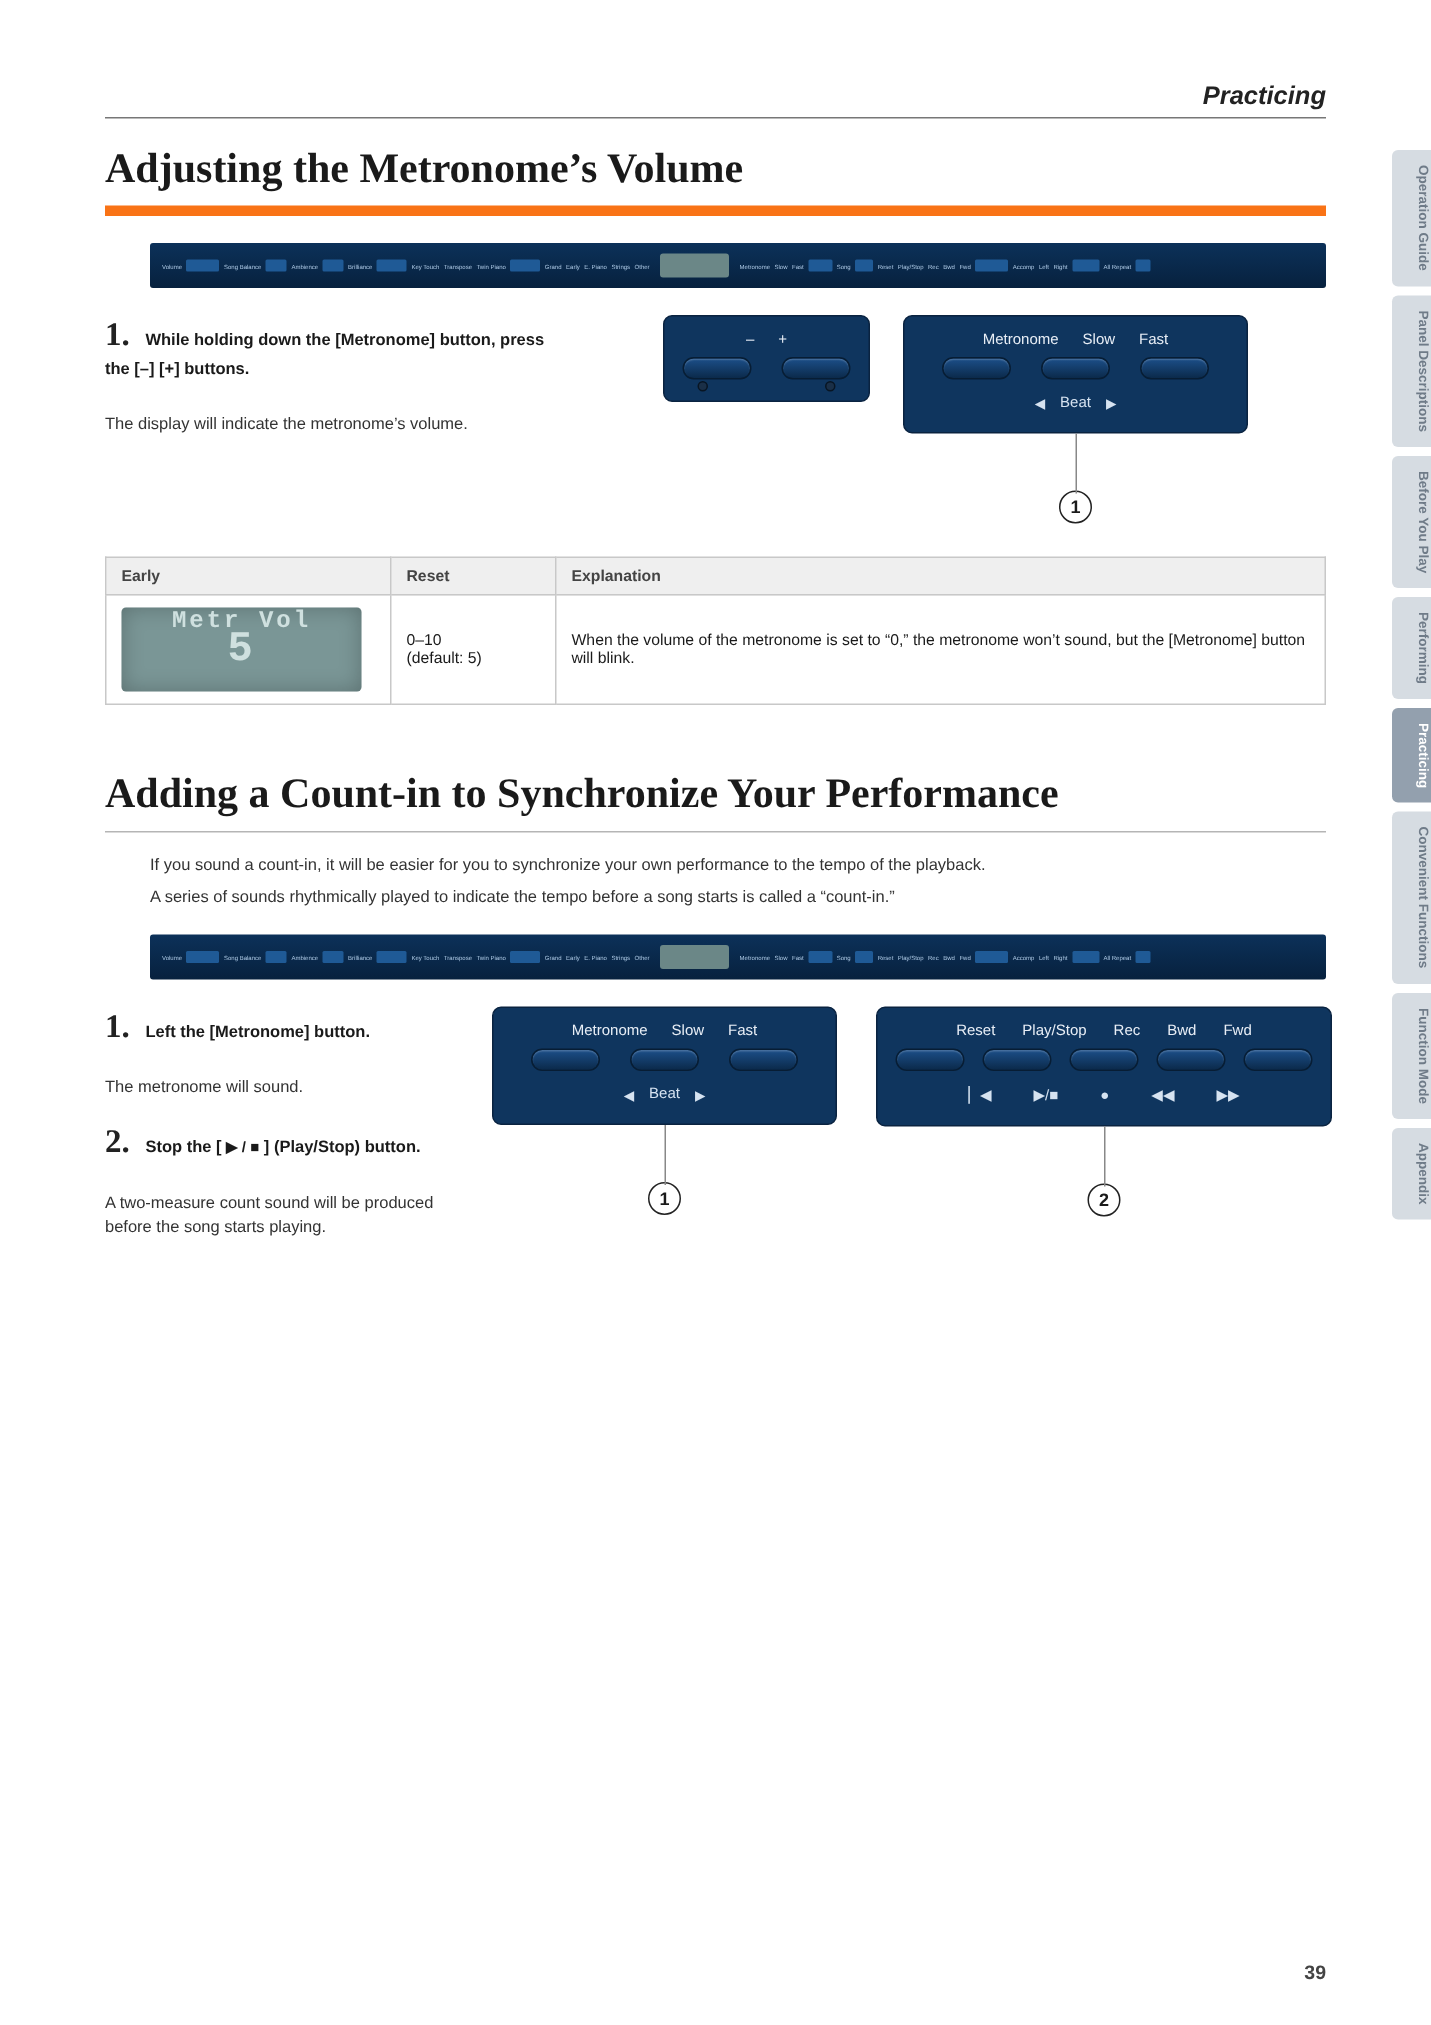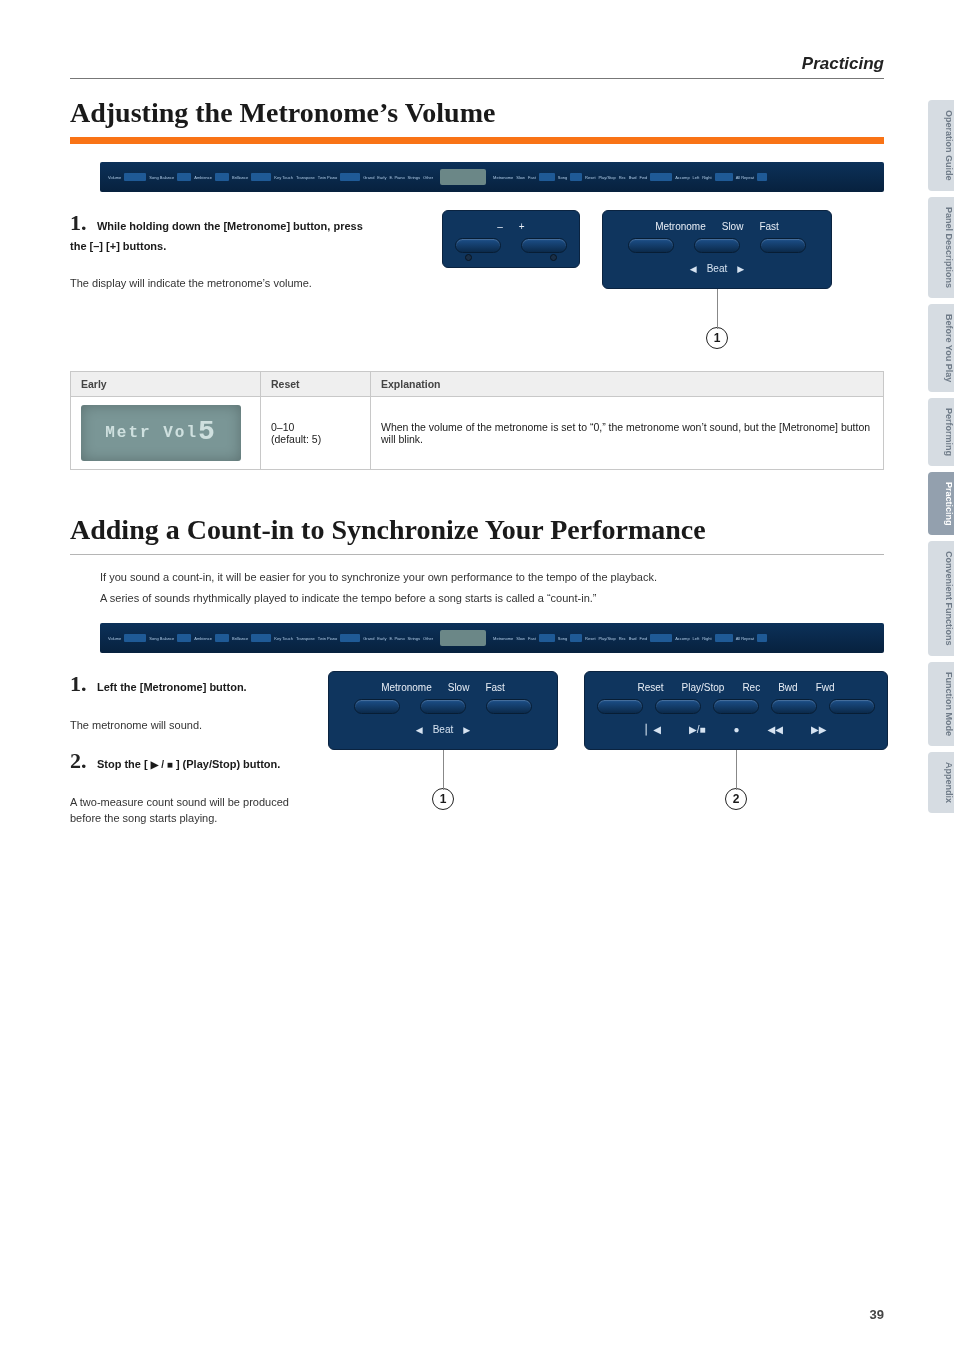--- a/index.html
+++ b/index.html
@@ -109,21 +109,21 @@
 
   table.spec{
     width:100%;border-collapse:collapse;margin-top:22px;font-size:10.5px;
   }
   table.spec th{
     background:#efefef;border:1px solid var(--rule);text-align:left;padding:6px 10px;font-weight:700;color:#444;
   }
   table.spec td{border:1px solid var(--rule);padding:8px 10px;vertical-align:middle}
   .lcd-box{
     width:160px;height:56px;background:var(--lcd-bg);border-radius:3px;
-    display:flex;align-items:center;justify-content:center;
+    display:flex;flex-direction:column;align-items:center;
     color:var(--lcd-fore);font-family:"Courier New",monospace;letter-spacing:2px;
     box-shadow:inset 0 0 14px rgba(0,0,0,.25);
   }
   .lcd-box .l1{font-size:16px;font-weight:700}
   .lcd-box .l2{font-size:28px;font-weight:700;line-height:.9;margin-top:-2px}
 
   h1.title2{
     font-size:28px;font-weight:700;
     font-family:"Times New Roman",Georgia,serif;
     margin:44px 0 14px 0;

